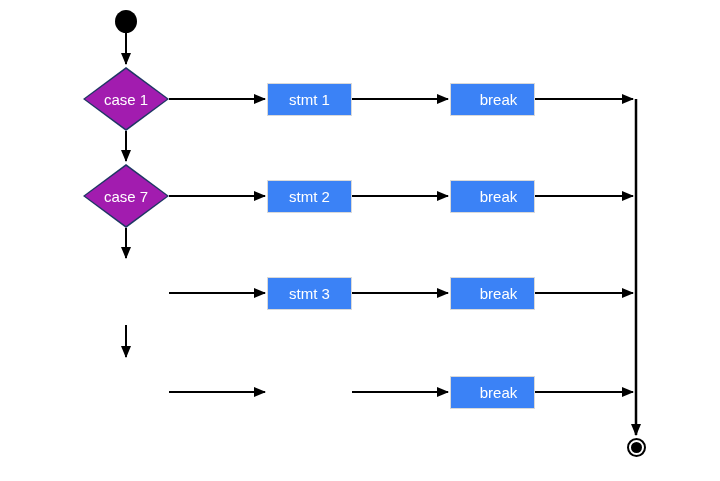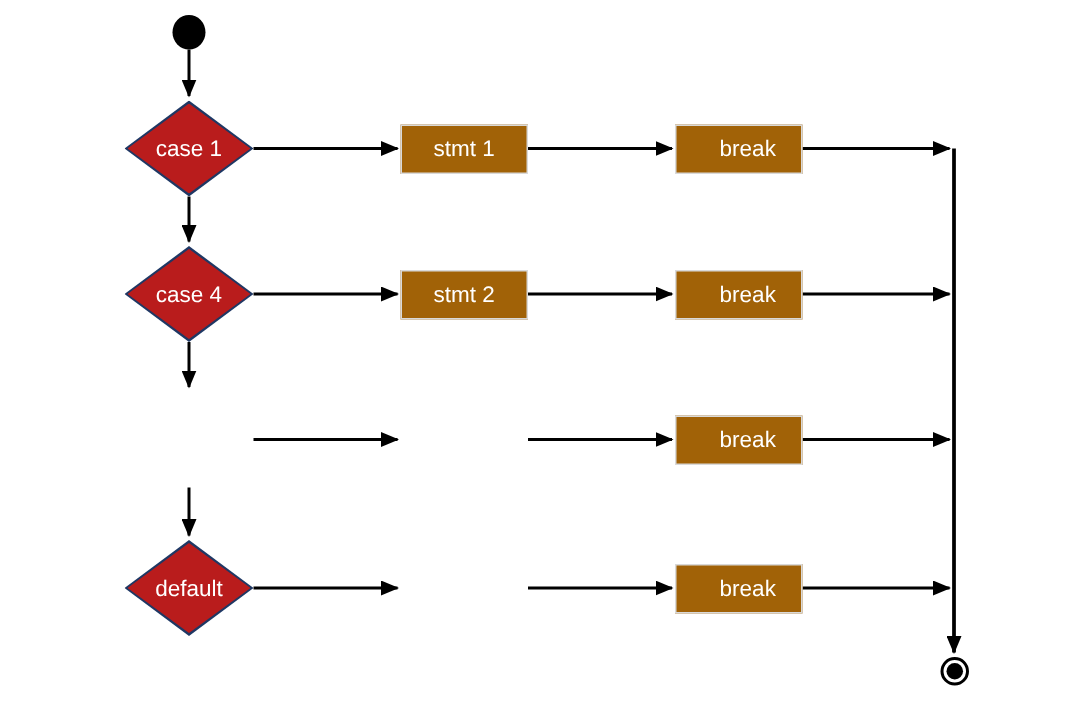--- a/index.html
+++ b/index.html
@@ -46,36 +46,36 @@
     height: 64px;
     background: #1f3864;
     clip-path: polygon(50% 0, 100% 50%, 50% 100%, 0 50%);
     display: flex;
     align-items: center;
     justify-content: center;
   }
   .diamond-inner {
     width: 82px;
     height: 60px;
-    background: #b91c1c;
+    background: #a21caf;
     clip-path: polygon(50% 0, 100% 50%, 50% 100%, 0 50%);
     display: flex;
     align-items: center;
     justify-content: center;
   }
   .d1 { top: 67px; }
   .d2 { top: 164px; }
   .d3 { top: 261px; }
   .d4 { top: 360px; }
   
   .box {
     position: absolute;
     width: 85px;
     height: 33px;
-    background: #a16207;
+    background: #3b82f6;
     border: 1px solid #d9d9d9;
     box-sizing: border-box;
     display: flex;
     align-items: center;
     justify-content: center;
   }
   .stmt { left: 267px; }
   .brk  { left: 450px; padding-left: 12px; }
   .r1 { top: 83px; }
   .r2 { top: 180px; }
@@ -147,39 +147,37 @@
   </div>
   <div class="box stmt r1">
     <span class="node-label">stmt 1</span>
   </div>
   <div class="box brk r1">
     <span class="node-label">break</span>
   </div>
 
   <div class="diamond d2">
     <div class="diamond-inner">
-      <span class="node-label">case 4</span>
+      <span class="node-label">case 7</span>
     </div>
   </div>
   <div class="box stmt r2">
     <span class="node-label">stmt 2</span>
   </div>
   <div class="box brk r2">
     <span class="node-label">break</span>
   </div>
 
+  <div class="box stmt r3">
+    <span class="node-label">stmt 3</span>
+  </div>
   <div class="box brk r3">
     <span class="node-label">break</span>
   </div>
 
-  <div class="diamond d4">
-    <div class="diamond-inner">
-      <span class="node-label">default</span>
-    </div>
-  </div>
   <div class="box brk r4">
     <span class="node-label">break</span>
   </div>
 
   <div class="end-node">
     <div class="end-node-core"></div>
   </div>
 
 </div>
 

